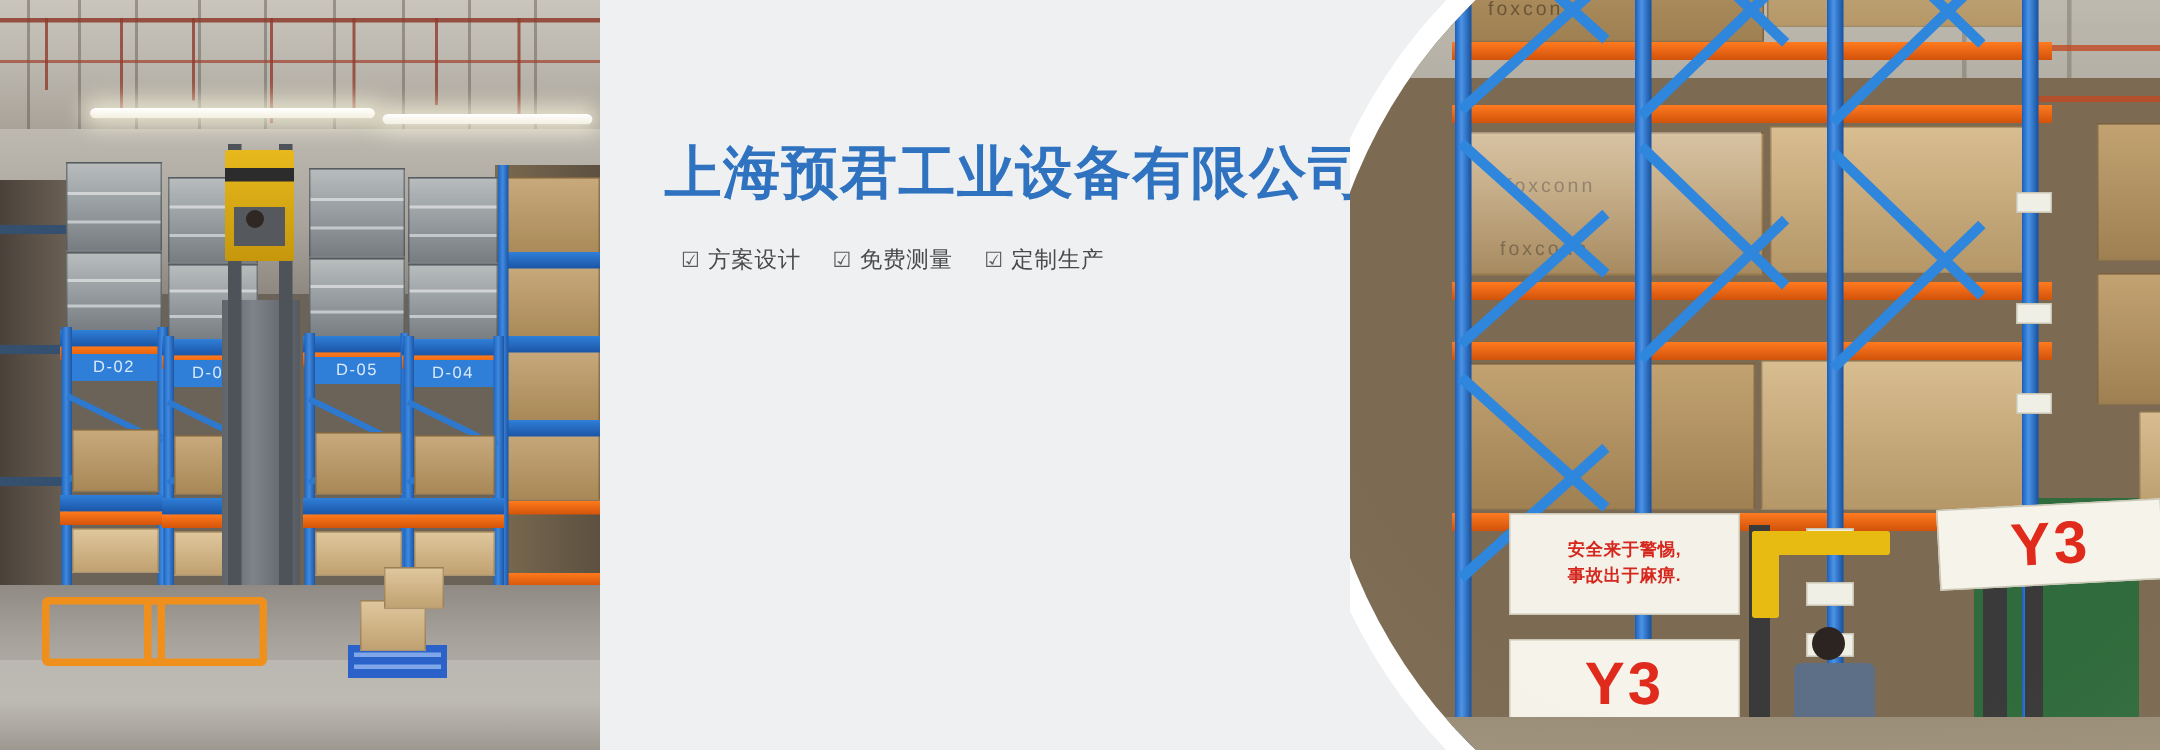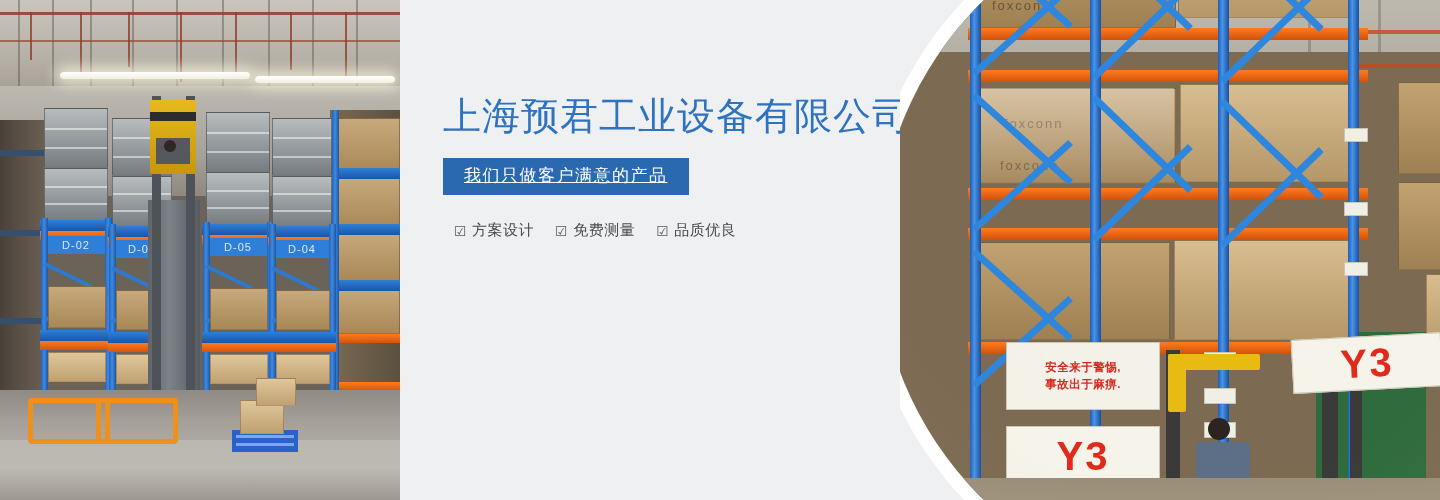--- a/index.html
+++ b/index.html
@@ -46,21 +46,21 @@
   .lp-machine{position:absolute;background:linear-gradient(90deg,#5e6468,#7d8388 40%,#555b60);}
   .lp-mastr{position:absolute;background:#4d5358;}
   .lp-cab{position:absolute;background:linear-gradient(#e7b91d,#c6970c);border-radius:2px;}
   .lp-pallet{position:absolute;background:#2a62c9;}
   .lp-palletslot{position:absolute;background:#7ea6e8;height:3px;}
   .lp-guard{position:absolute;background:#f0901c;border-radius:3px;}
 
   
   .center{position:absolute;left:400px;top:0;width:600px;height:500px;background:#eef0f2;}
   .c-inner{position:absolute;left:43px;top:96px;width:520px;}
-  .c-title{font-size:38px;font-weight:normal;color:#2e72c0;letter-spacing:1px;
+  .c-title{font-size:38px;font-weight:bold;color:#2e72c0;letter-spacing:1px;
     line-height:1.1;white-space:nowrap;}
   .c-sub{margin-top:17px;font-size:14.5px;color:#6b6b6b;line-height:1.65;
     letter-spacing:.3px;max-width:412px;}
   .c-slogan{margin-top:22px;margin-left:8px;font-size:33px;font-weight:bold;
     color:#2a5f9e;letter-spacing:10px;font-family:"Liberation Serif","DejaVu Serif",serif;
     white-space:nowrap;}
   .c-btn{display:inline-block;margin-top:20px;background:#2a69b0;color:#ffffff;
     font-size:17px;letter-spacing:1.5px;padding:9px 21px 10px 21px;
     font-weight:normal;line-height:1.1;}
   .c-feats{margin-top:26px;margin-left:11px;display:flex;align-items:center;gap:21px;}
@@ -268,35 +268,32 @@
     </div>
     <div class="lp-cartonlite" style="left:240px;top:400px;width:42px;height:32px"></div>
     <div class="lp-cartonlite" style="left:256px;top:378px;width:38px;height:26px"></div>
     <div class="lp-guard" style="left:28px;top:398px;width:72px;height:36px;background:none;border:5px solid #f0901c;border-radius:4px"></div>
     <div class="lp-guard" style="left:96px;top:398px;width:72px;height:36px;background:none;border:5px solid #f0901c;border-radius:4px"></div>
   </div>
 
   <div class="center">
     <div class="c-inner">
       <div class="c-title">上海预君工业设备有限公司</div>
-      <div>
-        <a class="c-btn" href="#">我们只做客户满意的产品</a>
-      </div>
       <div class="c-feats">
         <div class="c-feat">
           <span class="c-check">☑</span>
           <span>方案设计</span>
         </div>
         <div class="c-feat">
           <span class="c-check">☑</span>
           <span>免费测量</span>
         </div>
         <div class="c-feat">
           <span class="c-check">☑</span>
-          <span>品质优良</span>
+          <span>定制生产</span>
         </div>
       </div>
     </div>
   </div>
 
   <div class="right-wrap">
     <div class="right-ring"></div>
     <div class="right-photo">
       <div class="rp-inner">
         <div class="rp-ceiling"></div>

